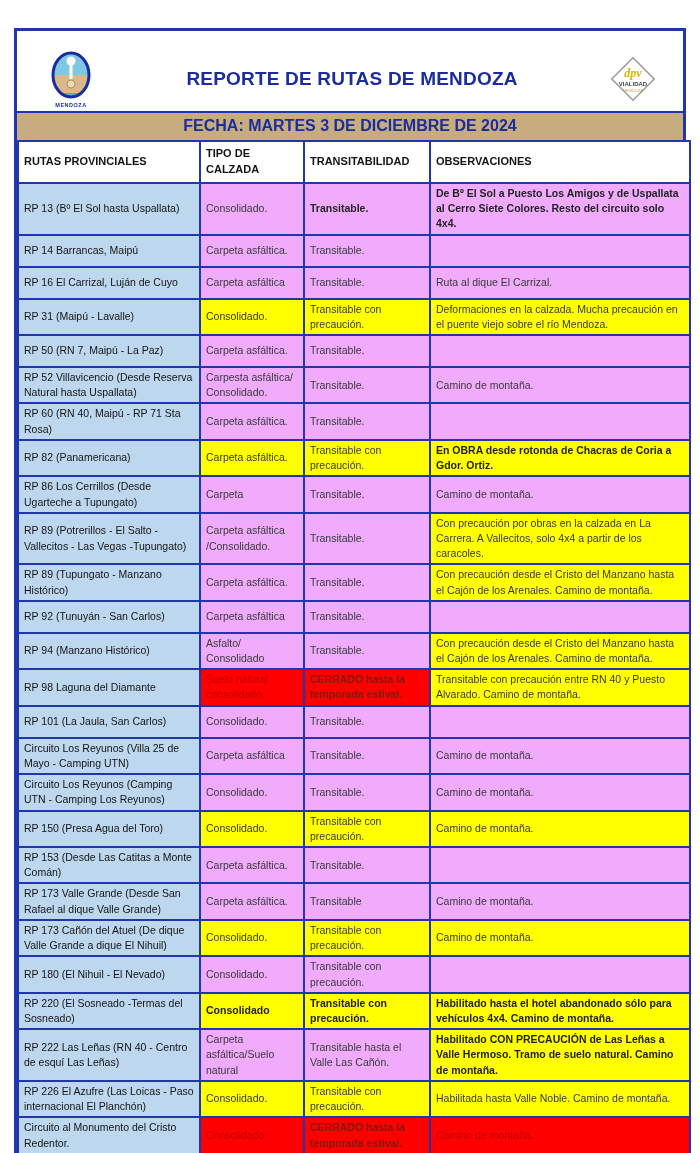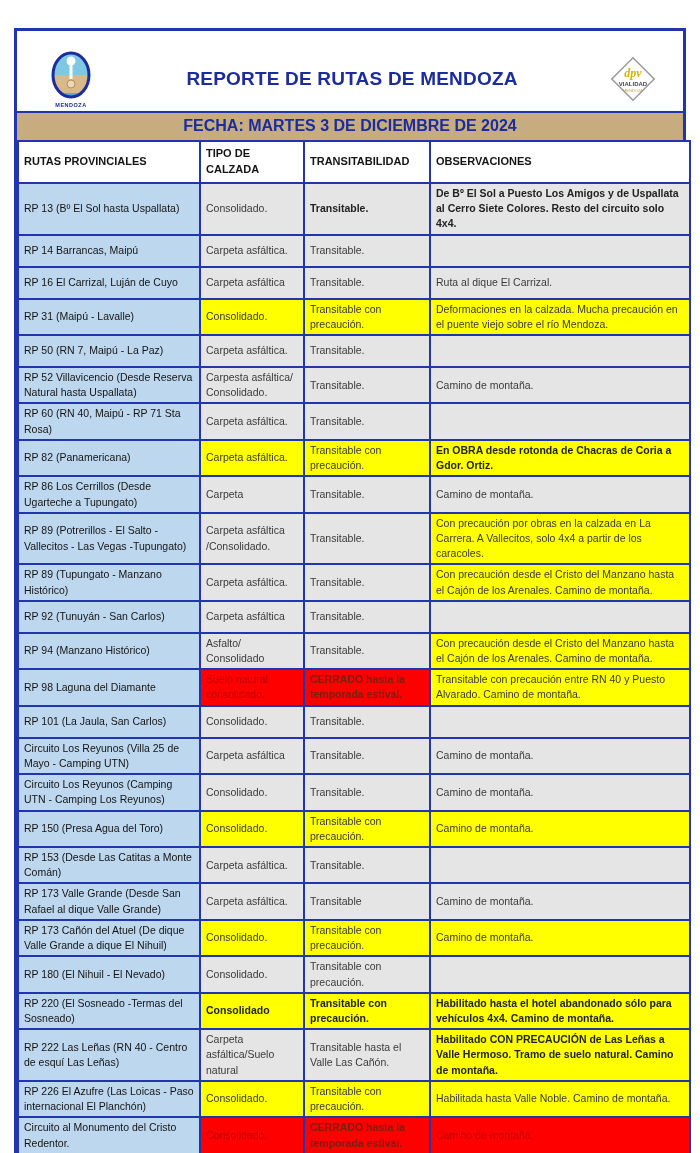--- a/index.html
+++ b/index.html
@@ -32,21 +32,21 @@
     text-align:center;color:var(--title-blue);font-weight:bold;
     font-size:16px;padding:4px 0 5px 0;
   }
   
   table{border-collapse:collapse;width:100%;table-layout:fixed;}
   col.c1{width:182px;} col.c2{width:104px;} col.c3{width:126px;} col.c4{width:260px;}
   th,td{border:2px solid var(--blue);padding:2px 5px;font-size:10.5px;line-height:1.45;vertical-align:middle;word-wrap:break-word;}
   th{color:#141414;font-weight:bold;text-align:left;font-size:11px;background:#fff;padding:4px 5px;}
   tr{height:32px;}
   td.route{background:var(--ltblue);color:#141414;font-weight:normal;}
-  .bg-white{background:#e5e5e5;}
+  .bg-white{background:#f0abfc;}
   .bg-yellow{background:var(--yellow);}
   .bg-red{background:var(--red);}
   .bold{font-weight:bold;color:#222;}
   .txt-darkred{color:#c00000;}
   .txt-maroon{color:#7b1d12;font-weight:bold;}
   
   .legend{display:flex;margin:10px 0 0 182px;align-items:stretch;}
   .legend-box{border:3px solid var(--blue);width:104px;display:flex;flex-direction:column;}
   .sw{height:15px;}
   .sw-red{background:var(--darkred);}

